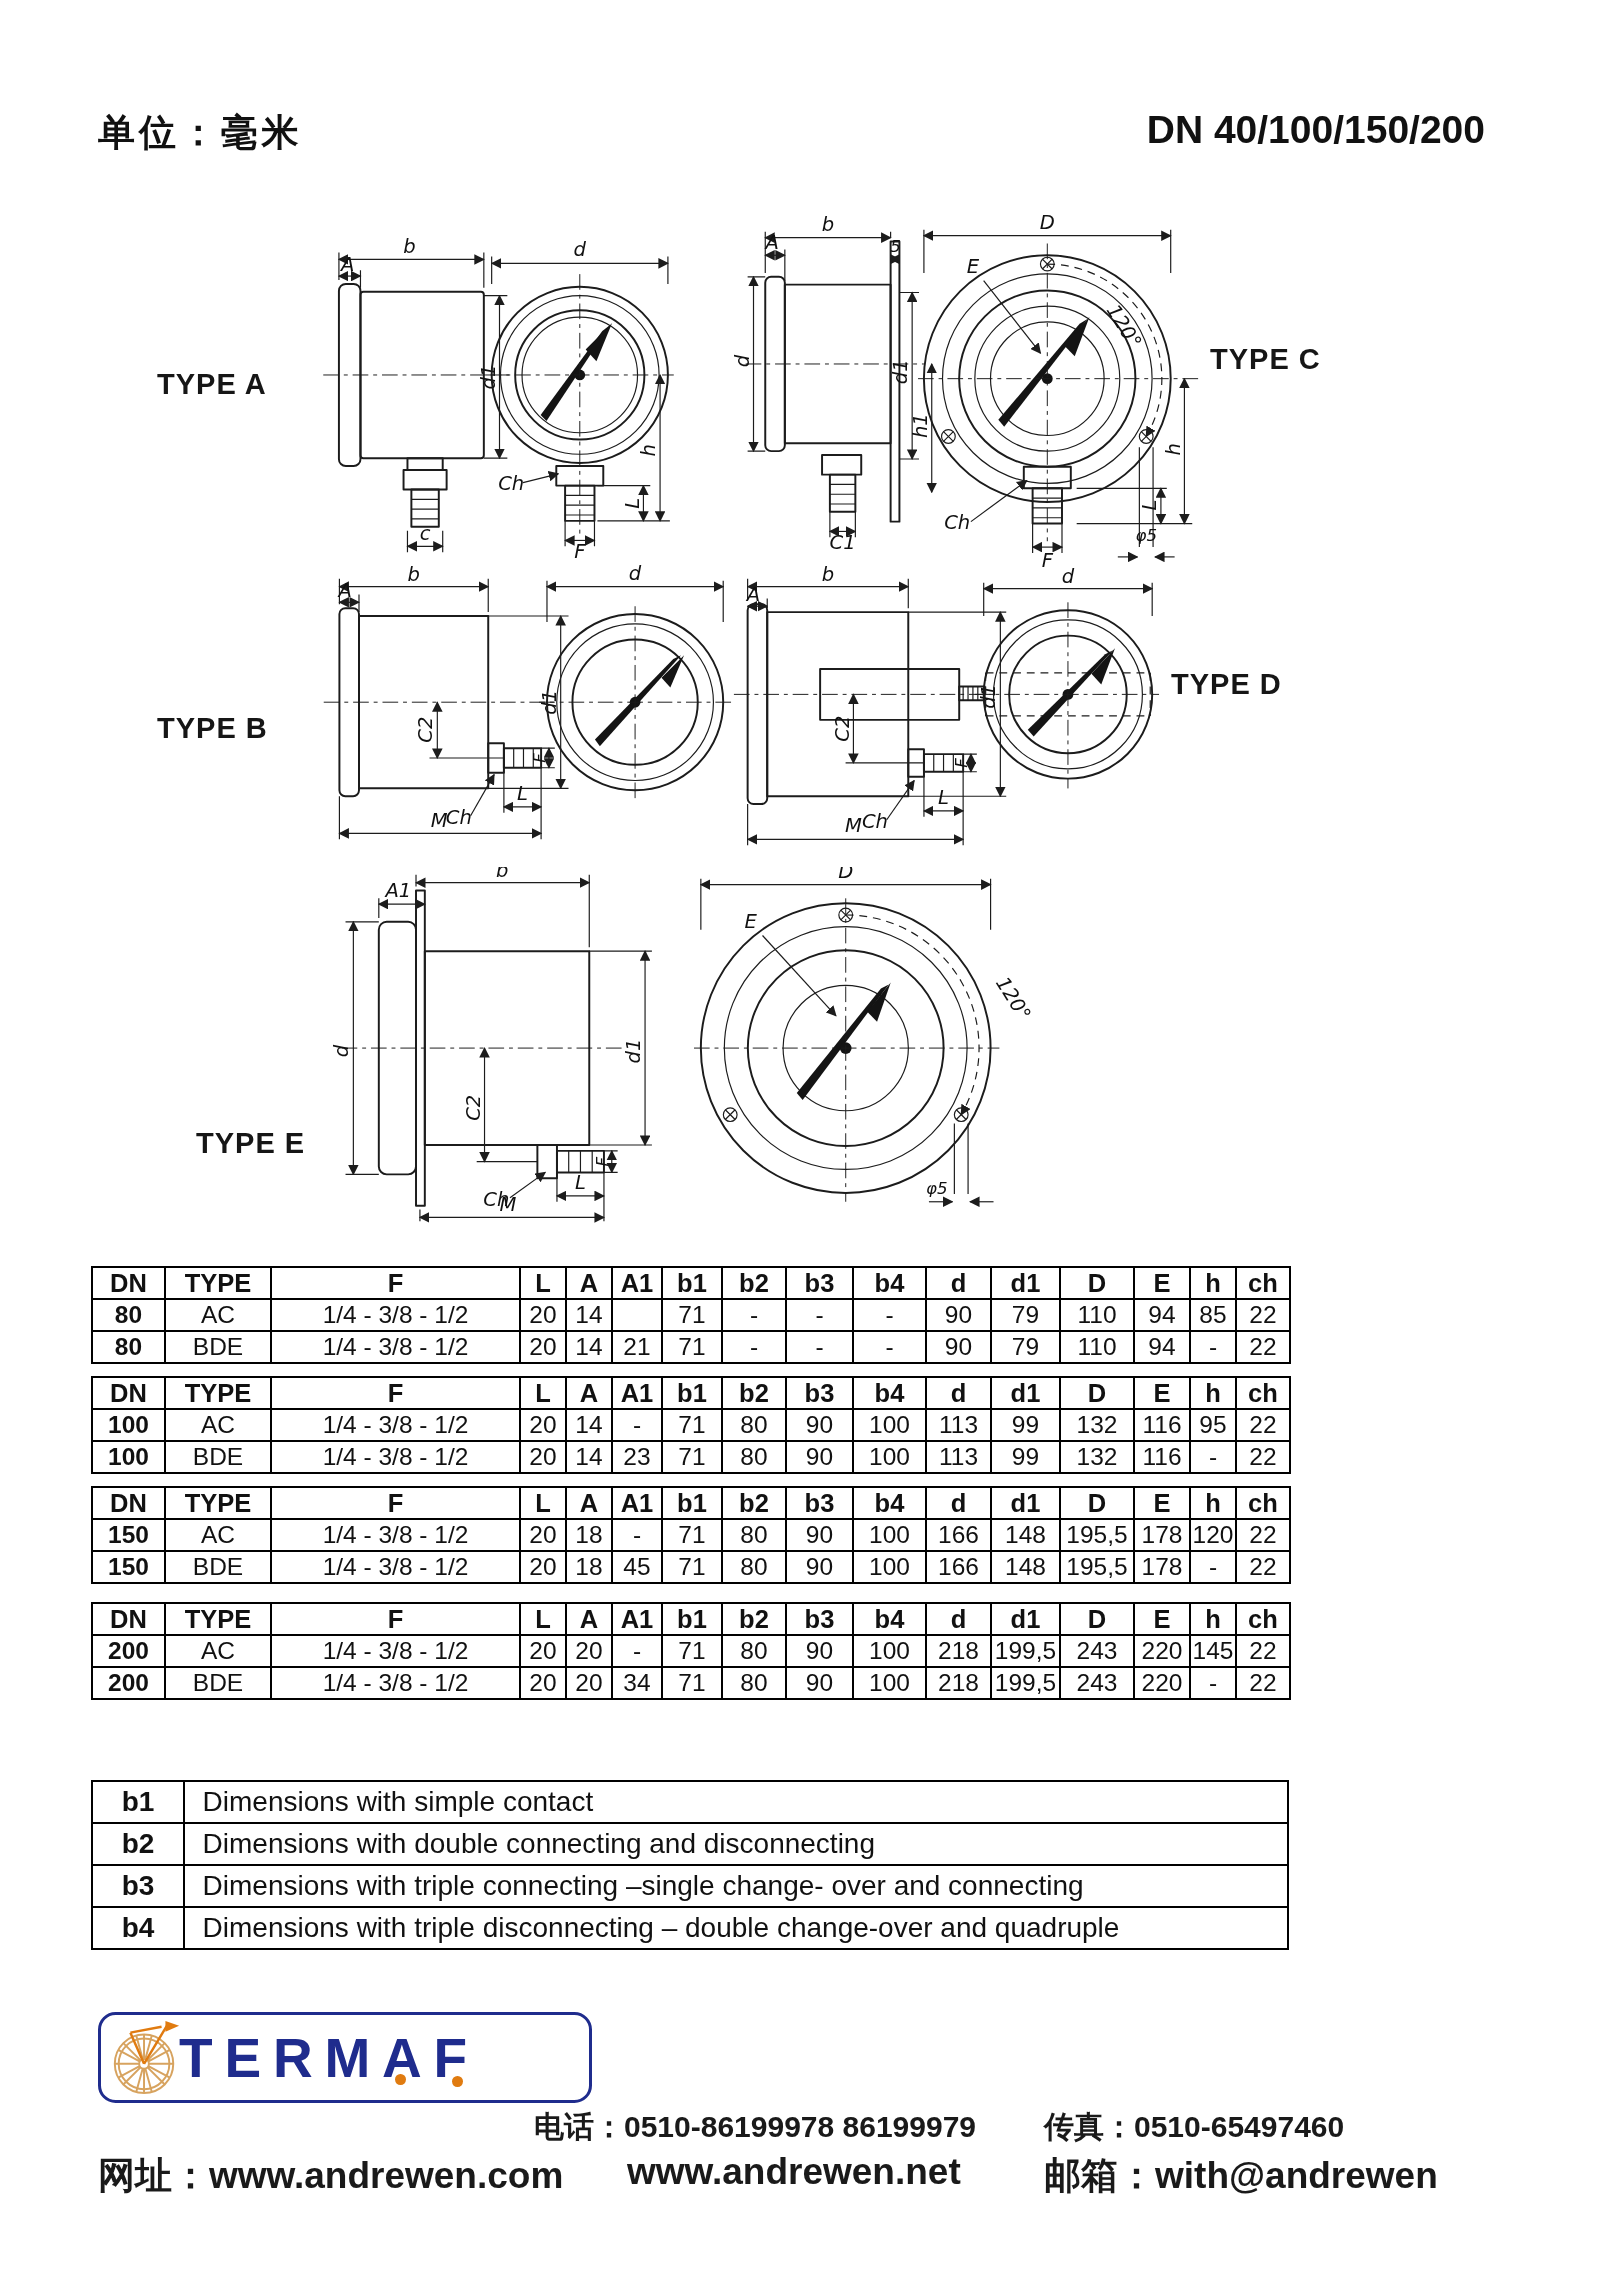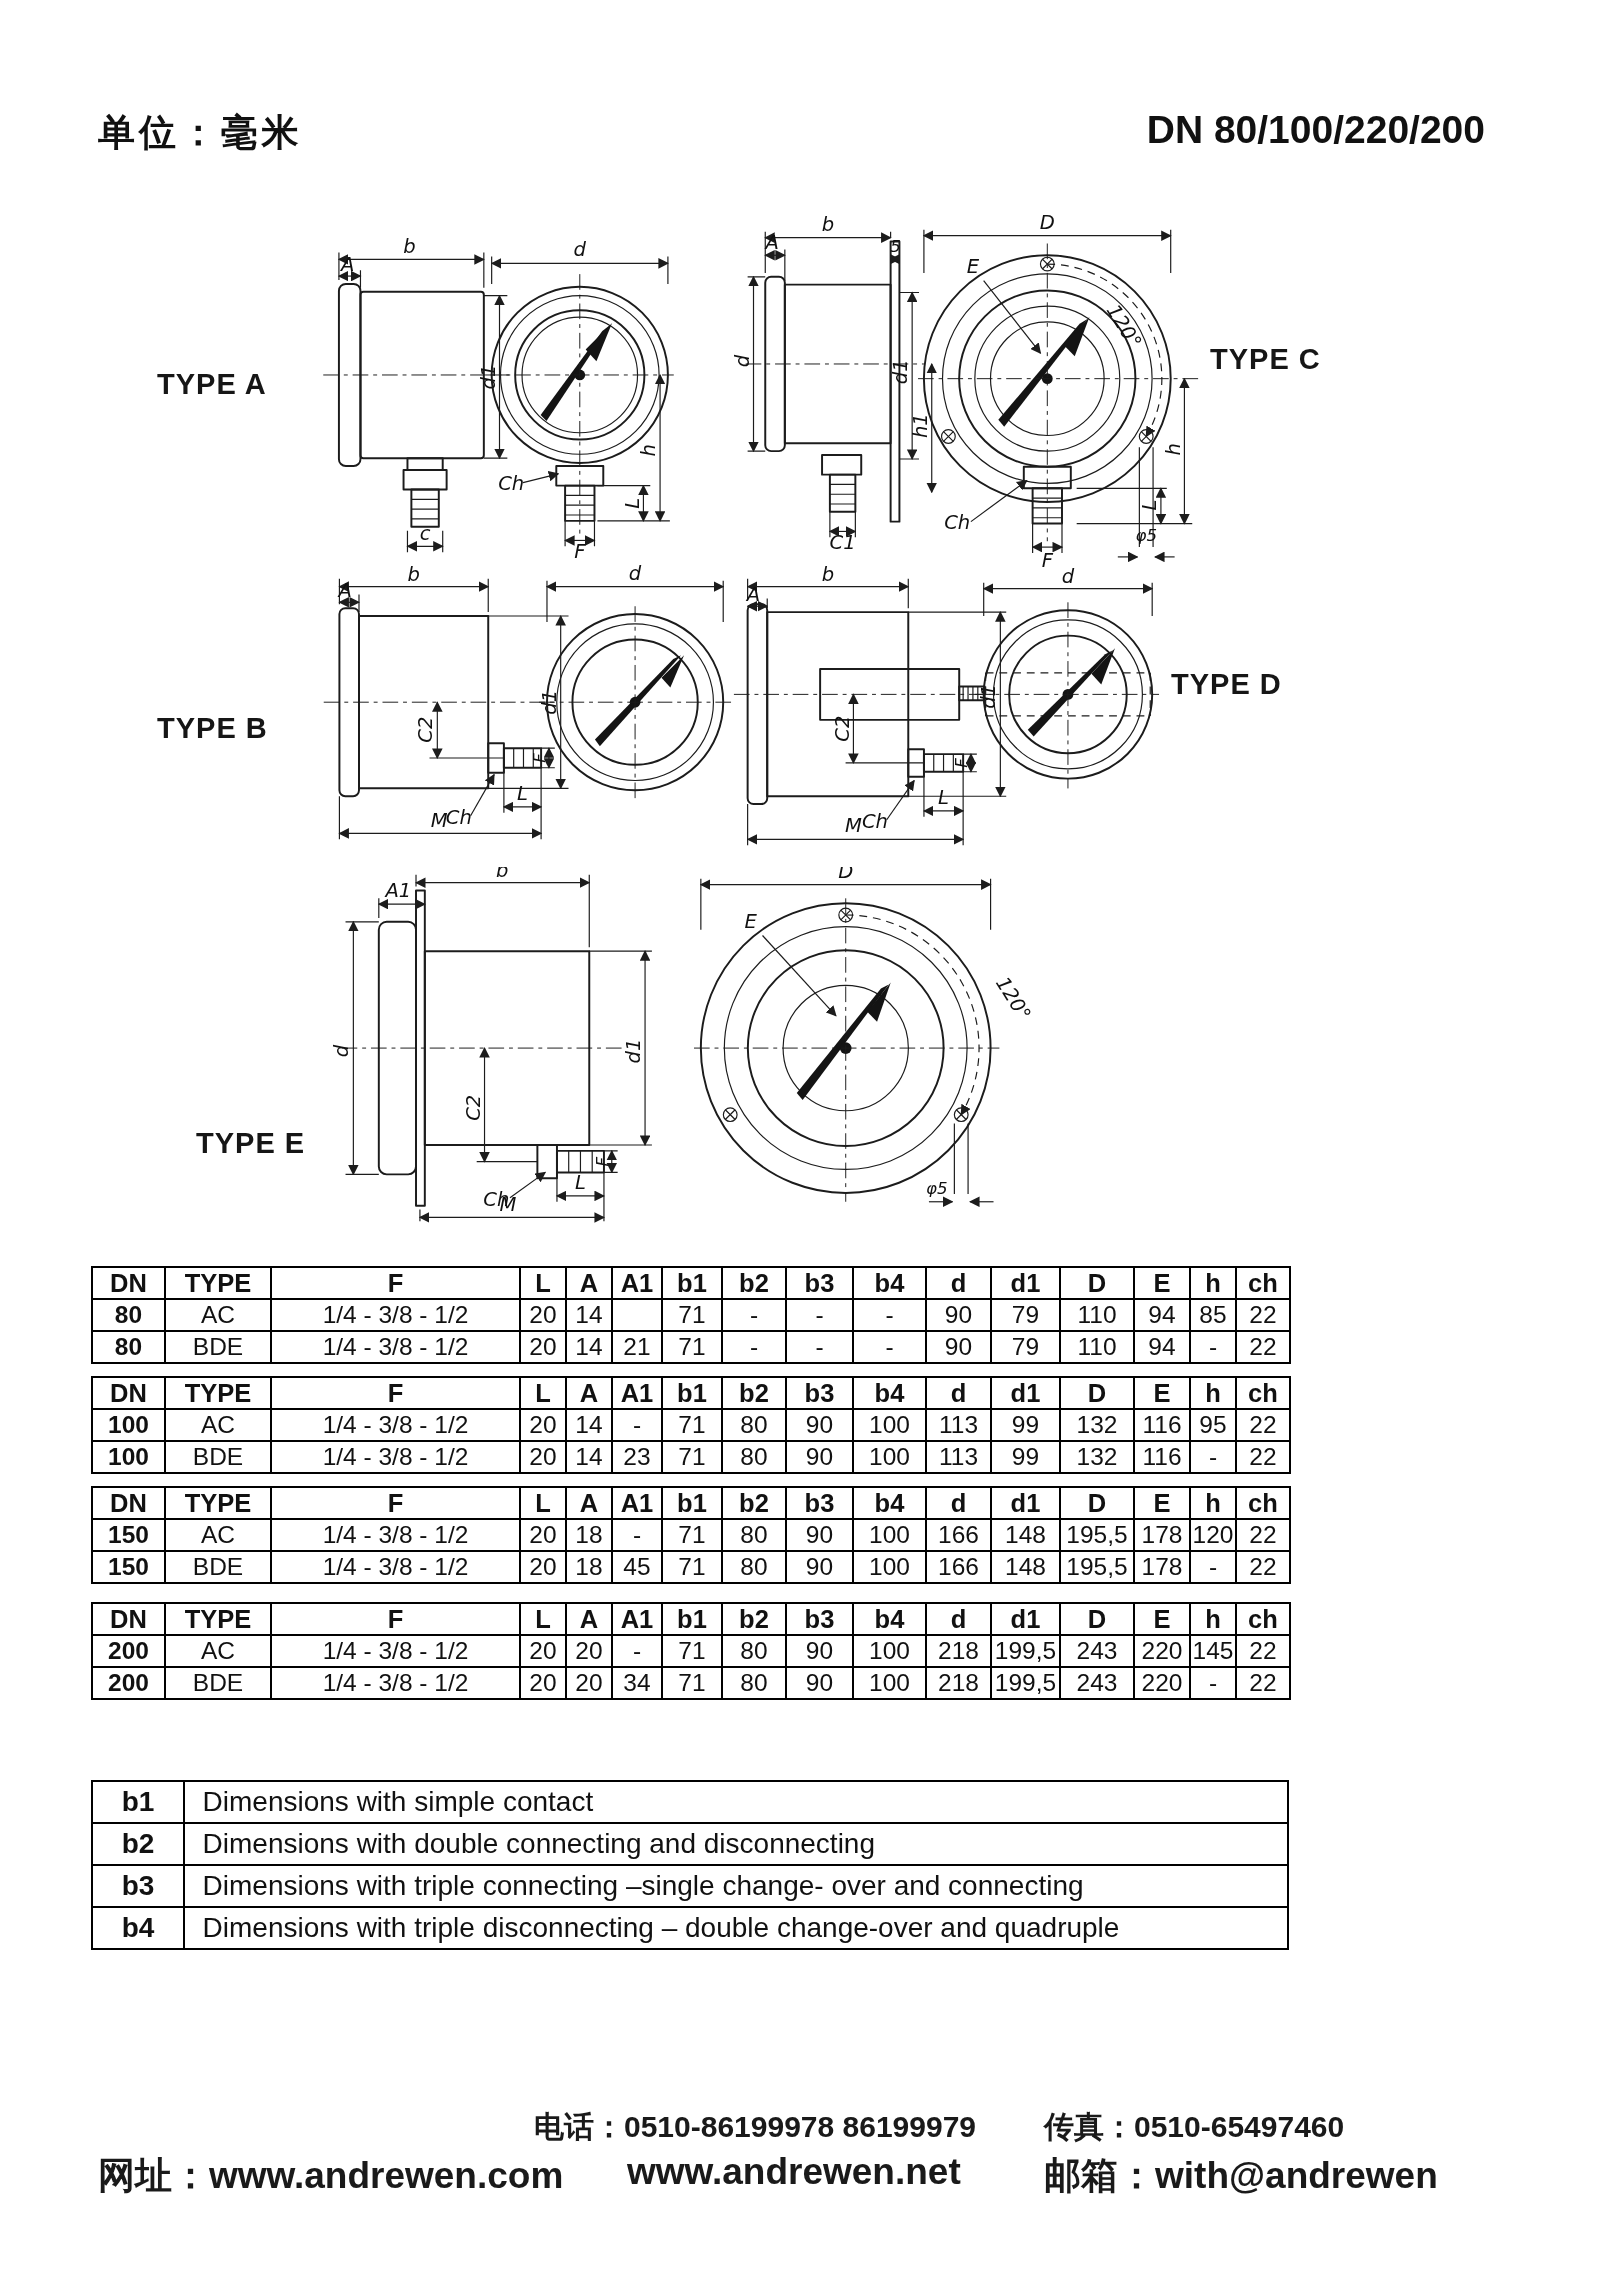--- a/index.html
+++ b/index.html
@@ -50,21 +50,21 @@
 
   <svg width="0" height="0" style="position:absolute" aria-hidden="true">
     <defs>
       <marker id="arr" viewBox="0 0 10 10" refX="9" refY="5" markerWidth="9" markerHeight="9" orient="auto-start-reverse">
         <path d="M0,0 L10,5 L0,10 z" fill="#1c1c1c"></path>
       </marker>
     </defs>
   </svg>
 
   <div class="abs unit-label">单位：毫米</div>
-  <div class="abs doc-title">DN 80/100/220/200</div>
+  <div class="abs doc-title">DN 40/100/150/200</div>
 
   <div class="abs tlabel" style="left:157px;top:368px">TYPE A</div>
   <div class="abs tlabel" style="left:1210px;top:343px">TYPE C</div>
   <div class="abs tlabel" style="left:157px;top:712px">TYPE B</div>
   <div class="abs tlabel" style="left:1171px;top:668px">TYPE D</div>
   <div class="abs tlabel" style="left:196px;top:1127px">TYPE E</div>
 
   <svg class="abs" style="left:323px;top:233px" width="353" height="328" viewBox="0 0 360 335">
     <g>
       <rect class="ln" x="16" y="52" width="22" height="186" rx="7"></rect>
@@ -655,20 +655,37 @@
           <td>b3</td>
           <td>Dimensions with triple connecting –single change- over and connecting</td>
         </tr>
         <tr>
           <td>b4</td>
           <td>Dimensions with triple disconnecting – double change-over and quadruple</td>
         </tr>
       </tbody>
   </table>
 
+  <div class="abs logo-box">
+    <svg class="abs" style="left:5.9px;top:2px" width="76" height="80" viewBox="0 0 78 82">
+      <g stroke="#d7a35f" stroke-width="2" fill="none">
+        <circle cx="38" cy="48" r="30"></circle>
+        <circle cx="38" cy="48" r="26"></circle>
+        <path d="M38 18V78M8 48H68M17 27l42 42M59 27L17 69M12 34l52 28M12 62l52-28M30 19l16 58M46 19L30 77"></path>
+        <circle cx="38" cy="48" r="5" fill="#fff"></circle>
+      </g>
+      <g stroke="#e07b10" stroke-width="2.5" fill="none">
+        <path d="M38 48L62 8M38 48L24 16M24 16L56 10"></path>
+      </g>
+      <polygon points="60,4 74,9 60,15" fill="#e07b10"></polygon>
+    </svg>
+    <div class="logo-text">TERMAF</div>
+    <div class="logo-dot" style="left:294px;top:59px"></div>
+    <div class="logo-dot" style="left:351px;top:61px"></div>
+  </div>
 
 
   <div class="abs fline fnum" style="left:534px">电话：0510-86199978  86199979</div>
   <div class="abs fline fnum" style="left:1044px">传真：0510-65497460</div>
 
   <div class="abs fline2 fnum" style="left:98px">网址：www.andrewen.com</div>
   <div class="abs fline2 fnum" style="left:627px">www.andrewen.net</div>
   <div class="abs fline2 fnum" style="left:1044px">邮箱：with@andrewen</div>
 
 </div>

